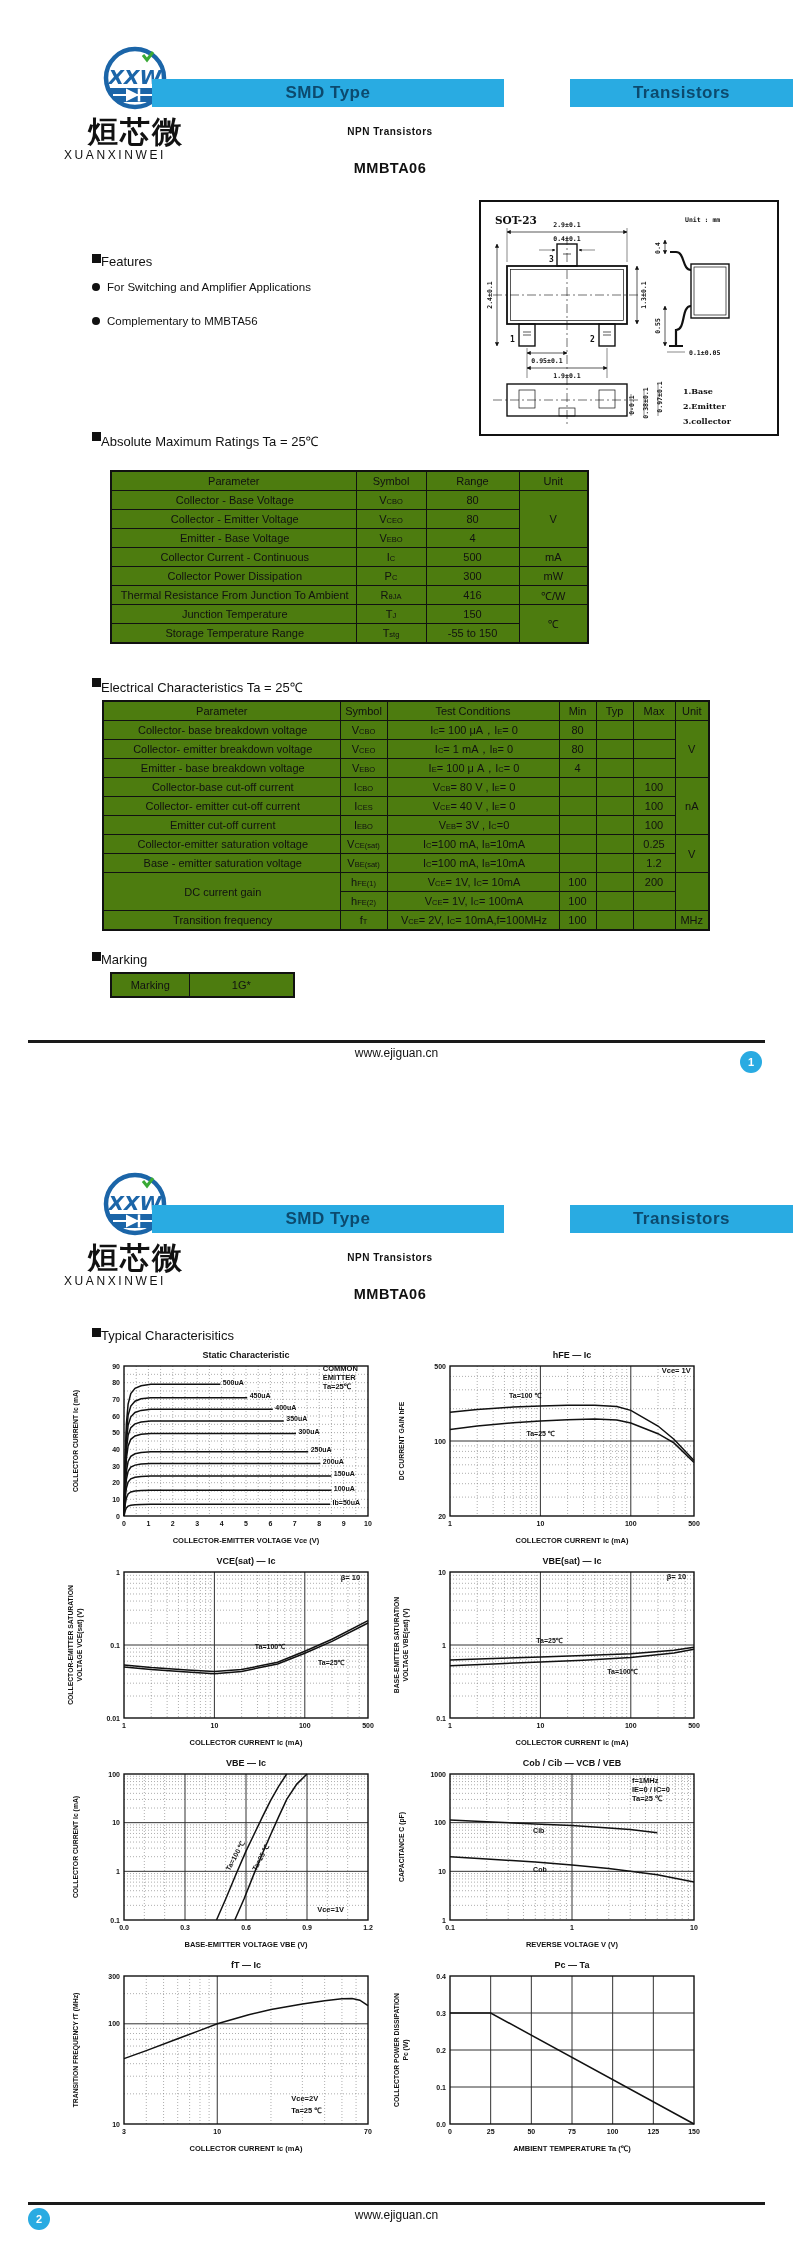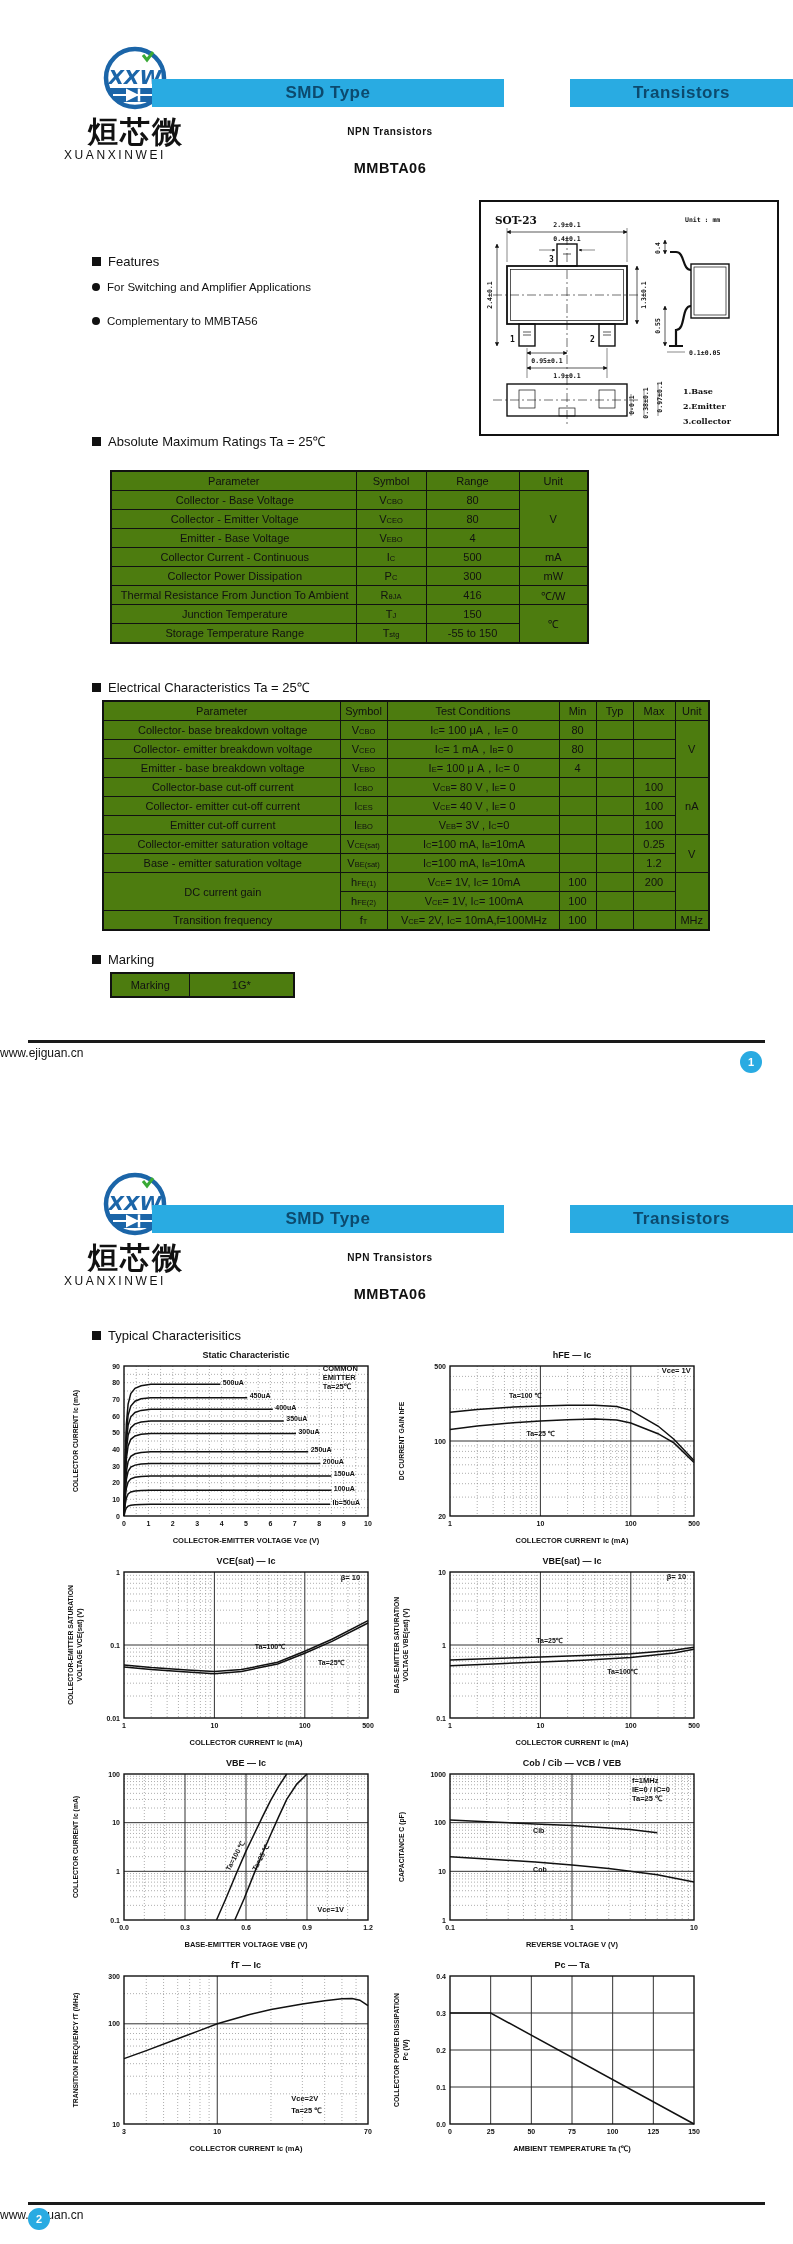--- a/index.html
+++ b/index.html
@@ -4,31 +4,31 @@
 <style>
   html,body{margin:0;padding:0;background:#fff}
   #doc{position:relative;width:793px;height:2244px;background:#fff;overflow:hidden;
        font-family:"Liberation Sans",sans-serif;color:#111}
   .abs{position:absolute}
   .bar{height:28px;background:var(--accent,#29abe2);color:#0c4a6e;text-align:center;
        font:bold 17px/28px "Liberation Sans",sans-serif;letter-spacing:.5px}
   .title1{font-weight:bold;font-size:10px;text-align:center;letter-spacing:.5px}
   .cn{font-weight:bold;font-size:30px;letter-spacing:2px;text-align:center;font-family:"DejaVu Sans",sans-serif}
   .en{font-size:12px;letter-spacing:2.6px;text-align:left;font-weight:normal}
-  .h3{font-size:13px;display:flex;align-items:center;gap:7px}
+  .h3{font-size:13px;display:flex;}
   .sq{width:9px;height:9px;background:#111;flex:0 0 auto}
   .feat{font-size:11.5px;display:flex;align-items:center;gap:7px}
   .dot{width:8px;height:8px;border-radius:50%;background:#111;flex:0 0 auto}
   table.t{border-collapse:collapse;table-layout:fixed;border:2px solid #111;background:#4d7c0f}
   table.t th,table.t td{border:1px solid #111;font:11px "Liberation Sans",sans-serif;color:#111;
        text-align:center;height:18px;padding:0 3px;overflow:hidden;white-space:nowrap;font-weight:400}
   table.t td.tl{text-align:center;padding-left:5px}
   .sub{font-size:7.5px}
   .urlline{height:3px;background:#1a1a1a}
-  .url{width:793px;font-size:12px}
+  .url{width:793px;text-align:center;font-size:12px}
   .badge{width:22px;height:22px;border-radius:50%;background:var(--accent,#29abe2);color:#fff;
        font:bold 11px/22px "Liberation Sans",sans-serif;text-align:center}
   .pkg-box{border:2px solid #111;background:#fff}
   .chart{position:absolute;width:315px}
   #chart-0{left:66px;top:1346px;height:202px}
   #chart-1{left:392px;top:1346px;height:202px}
   #chart-2{left:66px;top:1552px;height:198px}
   #chart-3{left:392px;top:1552px;height:198px}
   #chart-4{left:66px;top:1754px;height:198px}
   #chart-5{left:392px;top:1754px;height:198px}

